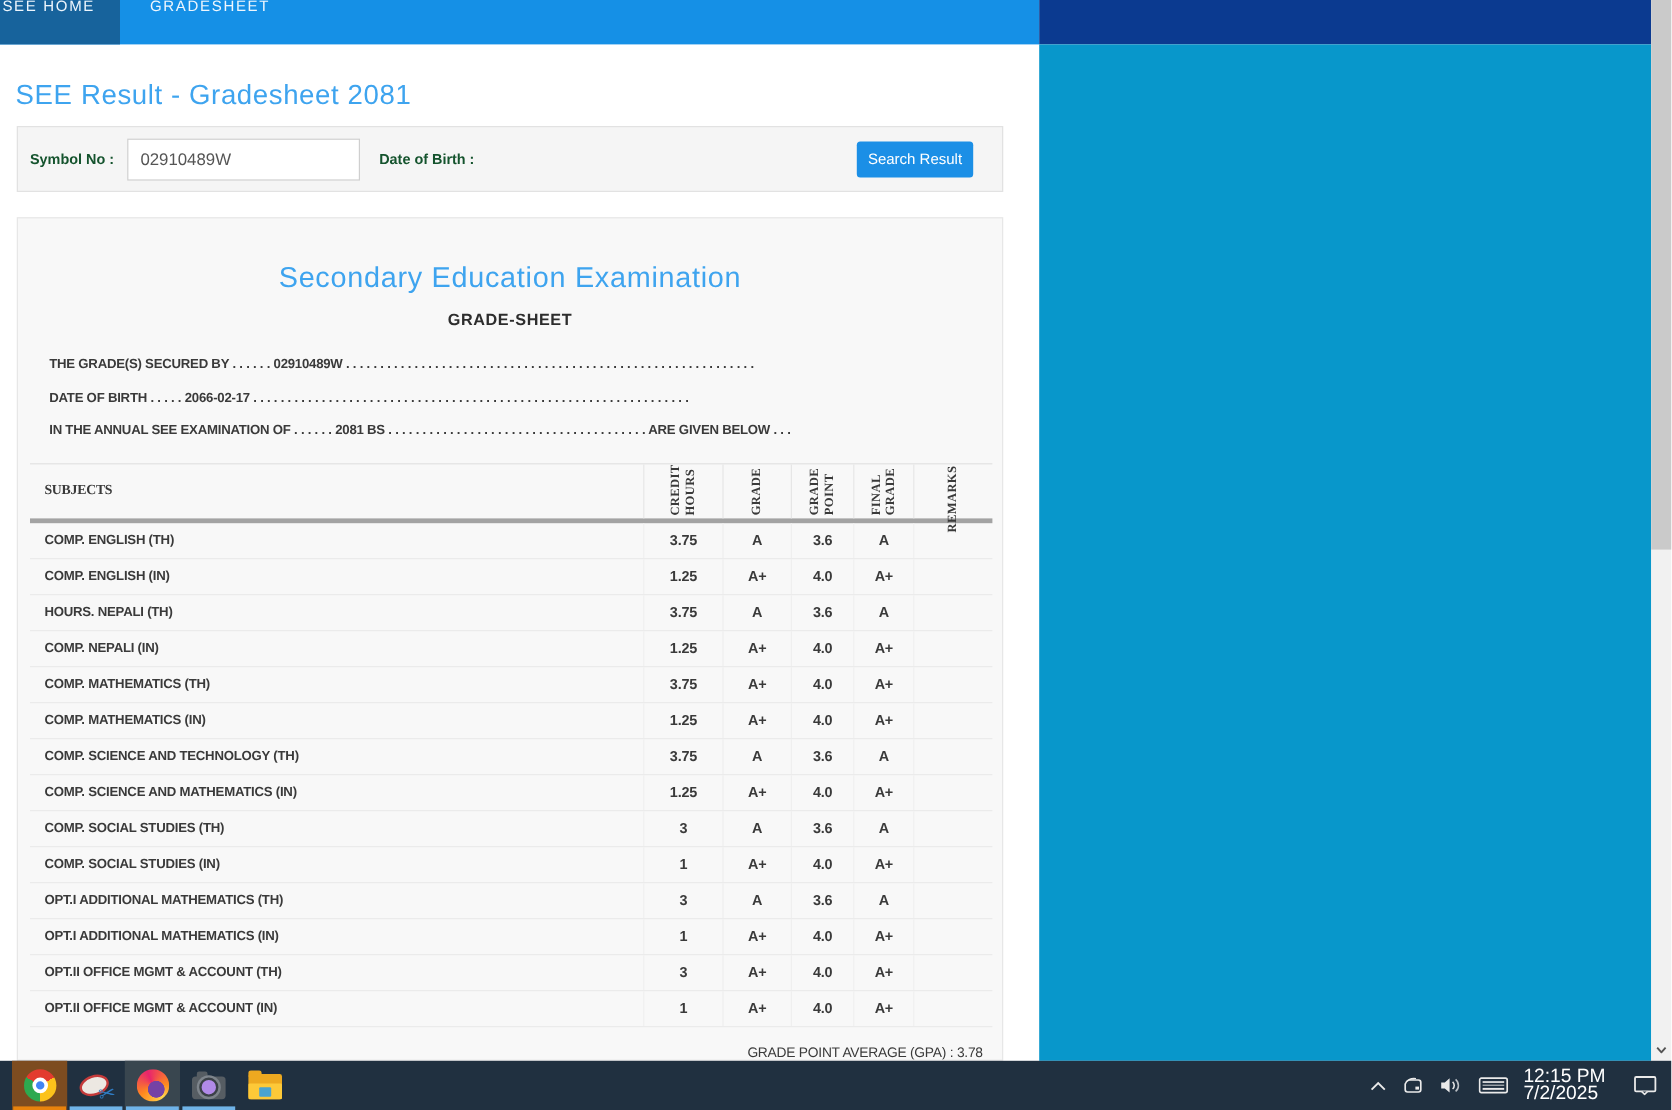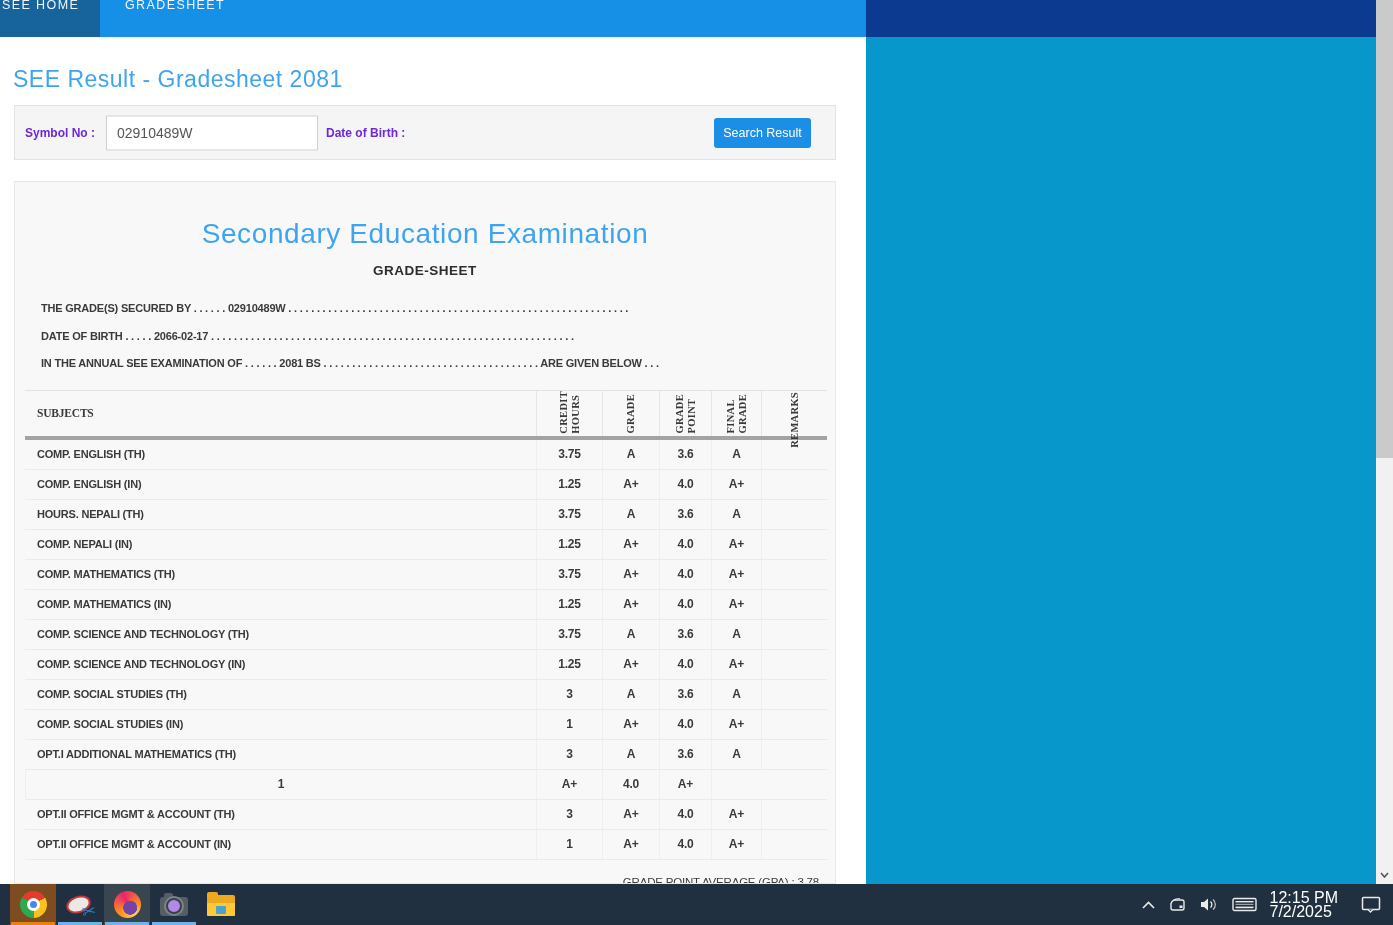--- a/index.html
+++ b/index.html
@@ -15,36 +15,36 @@
   .tab.plain{padding:0 25px;}
   .topbar-right{position:absolute;left:866px;top:0;width:510px;height:37px;background:#0b3a90;}
   .side-panel{position:absolute;left:866px;top:37px;width:510px;height:847px;background:#0897cb;}
 
   
   .page-title{position:absolute;left:13px;top:66px;font-size:23px;color:#3ea4ef;letter-spacing:.5px;}
 
   
   .search-card{position:absolute;left:14px;top:105px;width:822px;height:55px;background:#f5f5f5;
                border:1px solid #e2e2e2;box-sizing:border-box;}
-  .f-label{position:absolute;top:50%;transform:translateY(-50%);font-weight:bold;font-size:12px;color:#6d28d9;}
+  .f-label{position:absolute;top:50%;transform:translateY(-50%);font-weight:bold;font-size:12px;color:#14532d;}
   .f-input{position:absolute;top:50%;transform:translateY(-50%);height:35px;border:1px solid #cfcfcf;
            background:#fff;font-size:14px;color:#555;padding:0 10px;box-sizing:border-box;
            font-family:"Liberation Sans",sans-serif;}
   .lbl-symbol{left:10px;}
-  .in-symbol{left:91px;width:212px;}
-  .lbl-dob{left:311px;}
+  .in-symbol{left:91px;width:194px;}
+  .lbl-dob{left:301px;}
   .in-dob{left:405px;width:272px;}
   .search-btn{position:absolute;left:699px;top:50%;transform:translateY(-50%);width:97px;height:30px;
               background:#1b8fe6;color:#fff;border:none;border-radius:3px;font-size:12.5px;cursor:pointer;
               font-family:"Liberation Sans",sans-serif;}
 
   
   .grade-card{position:absolute;left:14px;top:181px;width:822px;height:703px;background:#f8f8f8;
               border:1px solid #e7e7e7;box-sizing:border-box;overflow:hidden;}
-  .gs-title{margin-top:36px;text-align:center;font-size:28px;color:#3ea4ef;letter-spacing:.6px;}
+  .gs-title{margin-top:36px;text-align:center;font-size:24px;color:#3ea4ef;letter-spacing:.6px;}
   .gs-subtitle{margin-top:13px;text-align:center;font-size:13.5px;font-weight:bold;color:#2d2d2d;letter-spacing:.5px;}
   .gs-lines{margin:17px 0 0 26px;}
   .gs-line{font-size:11px;font-weight:bold;color:#3a3a3a;line-height:27.5px;white-space:nowrap;
            overflow:hidden;width:772px;letter-spacing:-.2px;}
 
   
   .gtable{margin:12px 10px 0 10px;width:802px;}
   .grid6{display:grid;grid-template-columns:511px 66px 57px 52px 50px 1fr;}
   .ghead{height:45px;border-top:1px solid #e2e2e2;border-bottom:4px solid #a3a3a3;font-family:Liberation Serif, serif;}
   .hsub{display:flex;align-items:center;padding-left:12px;font-size:11.5px;font-weight:bold;color:#3a3a3a;
@@ -213,21 +213,21 @@
           </div>
           <div class="trow grid6">
             <div class="tcell c0">COMP. SCIENCE AND TECHNOLOGY (TH)</div>
             <div class="tcell c1">3.75</div>
             <div class="tcell c2">A</div>
             <div class="tcell c3">3.6</div>
             <div class="tcell c4">A</div>
             <div class="tcell c5"></div>
           </div>
           <div class="trow grid6">
-            <div class="tcell c0">COMP. SCIENCE AND TECHNOLOGY (IN)</div>
+            <div class="tcell c0">COMP. SCIENCE AND MATHEMATICS (IN)</div>
             <div class="tcell c1">1.25</div>
             <div class="tcell c2">A+</div>
             <div class="tcell c3">4.0</div>
             <div class="tcell c4">A+</div>
             <div class="tcell c5"></div>
           </div>
           <div class="trow grid6">
             <div class="tcell c0">COMP. SOCIAL STUDIES (TH)</div>
             <div class="tcell c1">3</div>
             <div class="tcell c2">A</div>
@@ -245,20 +245,21 @@
           </div>
           <div class="trow grid6">
             <div class="tcell c0">OPT.I ADDITIONAL MATHEMATICS (TH)</div>
             <div class="tcell c1">3</div>
             <div class="tcell c2">A</div>
             <div class="tcell c3">3.6</div>
             <div class="tcell c4">A</div>
             <div class="tcell c5"></div>
           </div>
           <div class="trow grid6">
+            <div class="tcell c0">OPT.I ADDITIONAL MATHEMATICS (IN)</div>
             <div class="tcell c1">1</div>
             <div class="tcell c2">A+</div>
             <div class="tcell c3">4.0</div>
             <div class="tcell c4">A+</div>
             <div class="tcell c5"></div>
           </div>
           <div class="trow grid6">
             <div class="tcell c0">OPT.II OFFICE MGMT &amp; ACCOUNT (TH)</div>
             <div class="tcell c1">3</div>
             <div class="tcell c2">A+</div>

